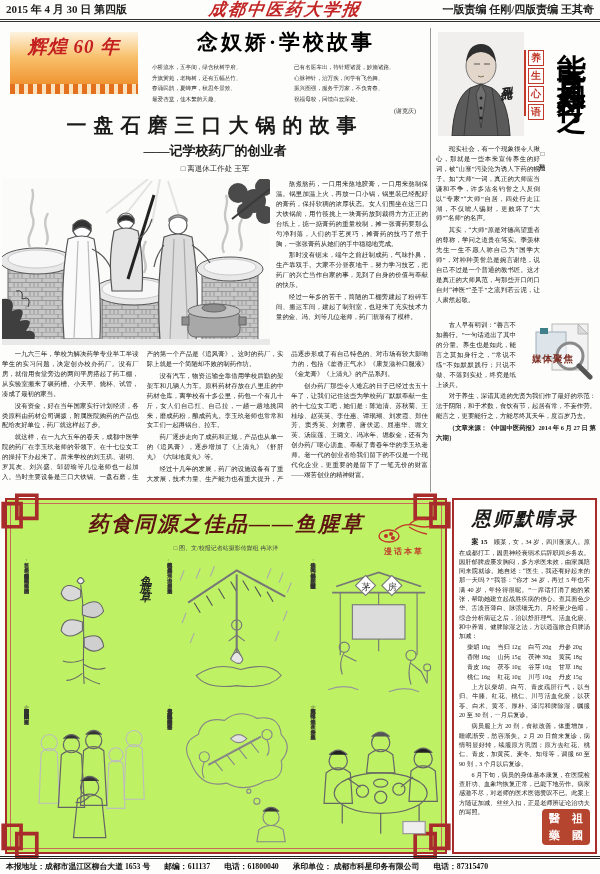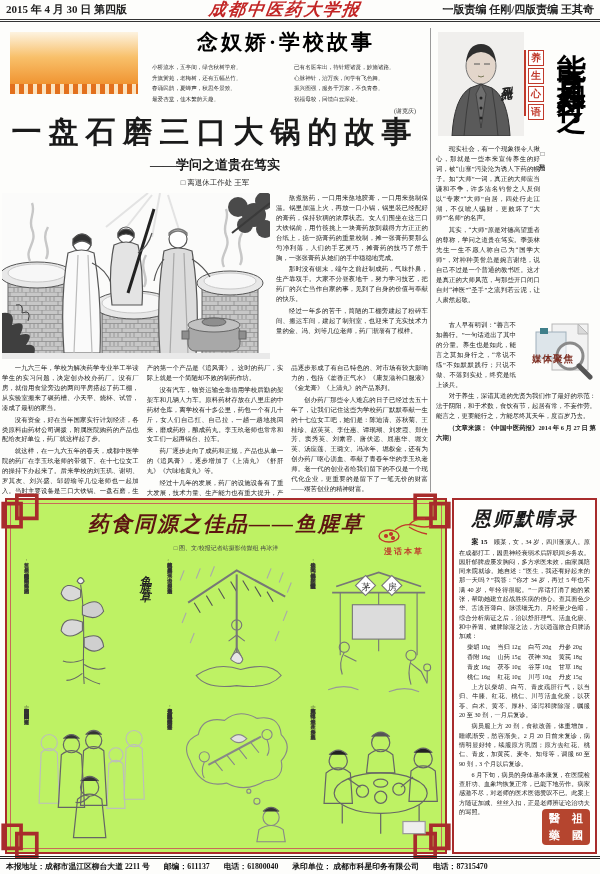--- a/index.html
+++ b/index.html
@@ -39,21 +39,21 @@
         font-size:29px;font-weight:900;letter-spacing:7px;color:#000;font-family:"Liberation Sans",sans-serif;}
   .v-byline{position:absolute;left:537px;top:150px;writing-mode:vertical-rl;font-size:6.5px;color:#333;}
   .well-up{position:absolute;left:436px;top:144px;width:104px;height:174px;overflow:hidden;}
   .well-low{position:absolute;left:436px;top:320px;width:160px;height:174px;overflow:hidden;}
   .bodytext p{font-size:6.4px;line-height:1.55;text-align:justify;margin:0 0 2px 0;text-indent:2em;}
   .src-line{font-weight:bold;}
   .mf{float:right;width:64px;height:58px;position:relative;margin:2px 0 2px 16px;text-align:center;}
   .mf-txt{position:absolute;left:0px;bottom:14px;font-size:9.5px;font-weight:900;color:#7b2a1e;letter-spacing:1px;}
   
   .main{position:absolute;left:2px;top:112px;width:426px;}
-  .main-title{font-size:30px;font-weight:900;letter-spacing:7px;text-align:center;white-space:nowrap;
+  .main-title{font-size:20px;font-weight:900;letter-spacing:7px;text-align:center;white-space:nowrap;
         font-family:"Liberation Sans",sans-serif;}
   .main-sub{font-size:13px;font-weight:900;text-align:center;margin-top:3px;}
   .main-byline{font-size:7.5px;text-align:center;color:#333;margin-top:4px;}
   .main-body{margin-top:5px;}
   .top-flex{display:flex;gap:6px;}
   .illus{width:268px;height:166px;flex:none;}
   .intro{flex:1;height:166px;overflow:hidden;}
   .cols3{margin-top:4px;height:138px;overflow:hidden;column-count:3;column-gap:8px;}
   
   .herb-box{position:absolute;left:5px;top:498px;width:442px;height:356px;border:2px solid #a82c2c;
@@ -94,20 +94,21 @@
 
 <div class="page">
 
   <div class="hdr">
     <span class="hdr-date">2015 年 4 月 30 日  第四版</span>
     <span class="masthead">成都中医药大学报</span>
     <span class="hdr-eds">一版责编 任刚/四版责编 王其奇</span>
   </div>
 
   <div class="badge">
+    <div class="badge-l1">辉煌 60 年</div>
   </div>
 
   <div class="poem">
     <div class="poem-title">念奴娇·学校故事</div>
     <div class="poem-cols">
       <div class="poem-col">
         <div>小桥流水，五亭间，绿含秋树学府。</div>
         <div>升旗黉苑，老梅树，还有五幅丛竹。</div>
         <div>春诵民韵，夏蝉声，秋思冬景致。</div>
         <div>最爱杏堂，佳木繁荫天趣。</div>
@@ -165,21 +166,21 @@
       </svg>
       <span class="mf-txt">媒体聚焦</span>
     </div>
     <p>古人早有明训：“善言不如善行。”一句话道出了其中的分量。养生也是如此，能言之莫如身行之，“常说不练”不如默默践行；只说不做、不落到实处，终究是纸上谈兵。</p>
     <p>对于养生，深谙其道的先贤为我们作了最好的示范：法于阴阳，和于术数，食饮有节，起居有常，不妄作劳。能言之，更要能行之，方能尽终其天年，度百岁乃去。</p>
     <p class="src-line">（文章来源：《中国中医药报》2014 年 6 月 27 日 第六期）</p>
   </div>
 
   <div class="main">
     <div class="main-title">一盘石磨三口大锅的故事</div>
-    <div class="main-sub">——学问之道贵在笃实</div>
+    <div class="main-sub">——记学校药厂的创业者</div>
     <div class="main-byline">□ 离退休工作处 王军</div>
     <div class="main-body">
       <div class="top-flex">
         <div class="illus">
           <svg viewBox="0 0 268 166">
             <defs>
               <pattern id="brick" width="16" height="9" patternUnits="userSpaceOnUse">
                 <rect width="16" height="9" fill="#c7c7c7"></rect>
                 <path d="M0 0 H16 M0 4.5 H16 M8 0 V4.5 M0 4.5 V9 M16 4.5 V9 M4 4.5 V9 M12 4.5 V9" stroke="#8d8d8d" stroke-width="0.8" fill="none"></path>
               </pattern>
@@ -468,20 +469,20 @@
     <div class="mentor-author">（谢克庆）</div>
     <div class="seal">
       <span>醫</span>
       <span>祖</span>
       <span>藥</span>
       <span>國</span>
     </div>
   </div>
 
   <div class="footer">
-    <span>本报地址：成都市温江区柳台大道 2211 号</span>
+    <span>本报地址：成都市温江区柳台大道 1653 号</span>
     <span>邮编：611137</span>
     <span>电话：61800040</span>
     <span>承印单位：  成都市科星印务有限公司</span>
     <span>电话：87315470</span>
   </div>
 
 </div>
 
 </body></html>

